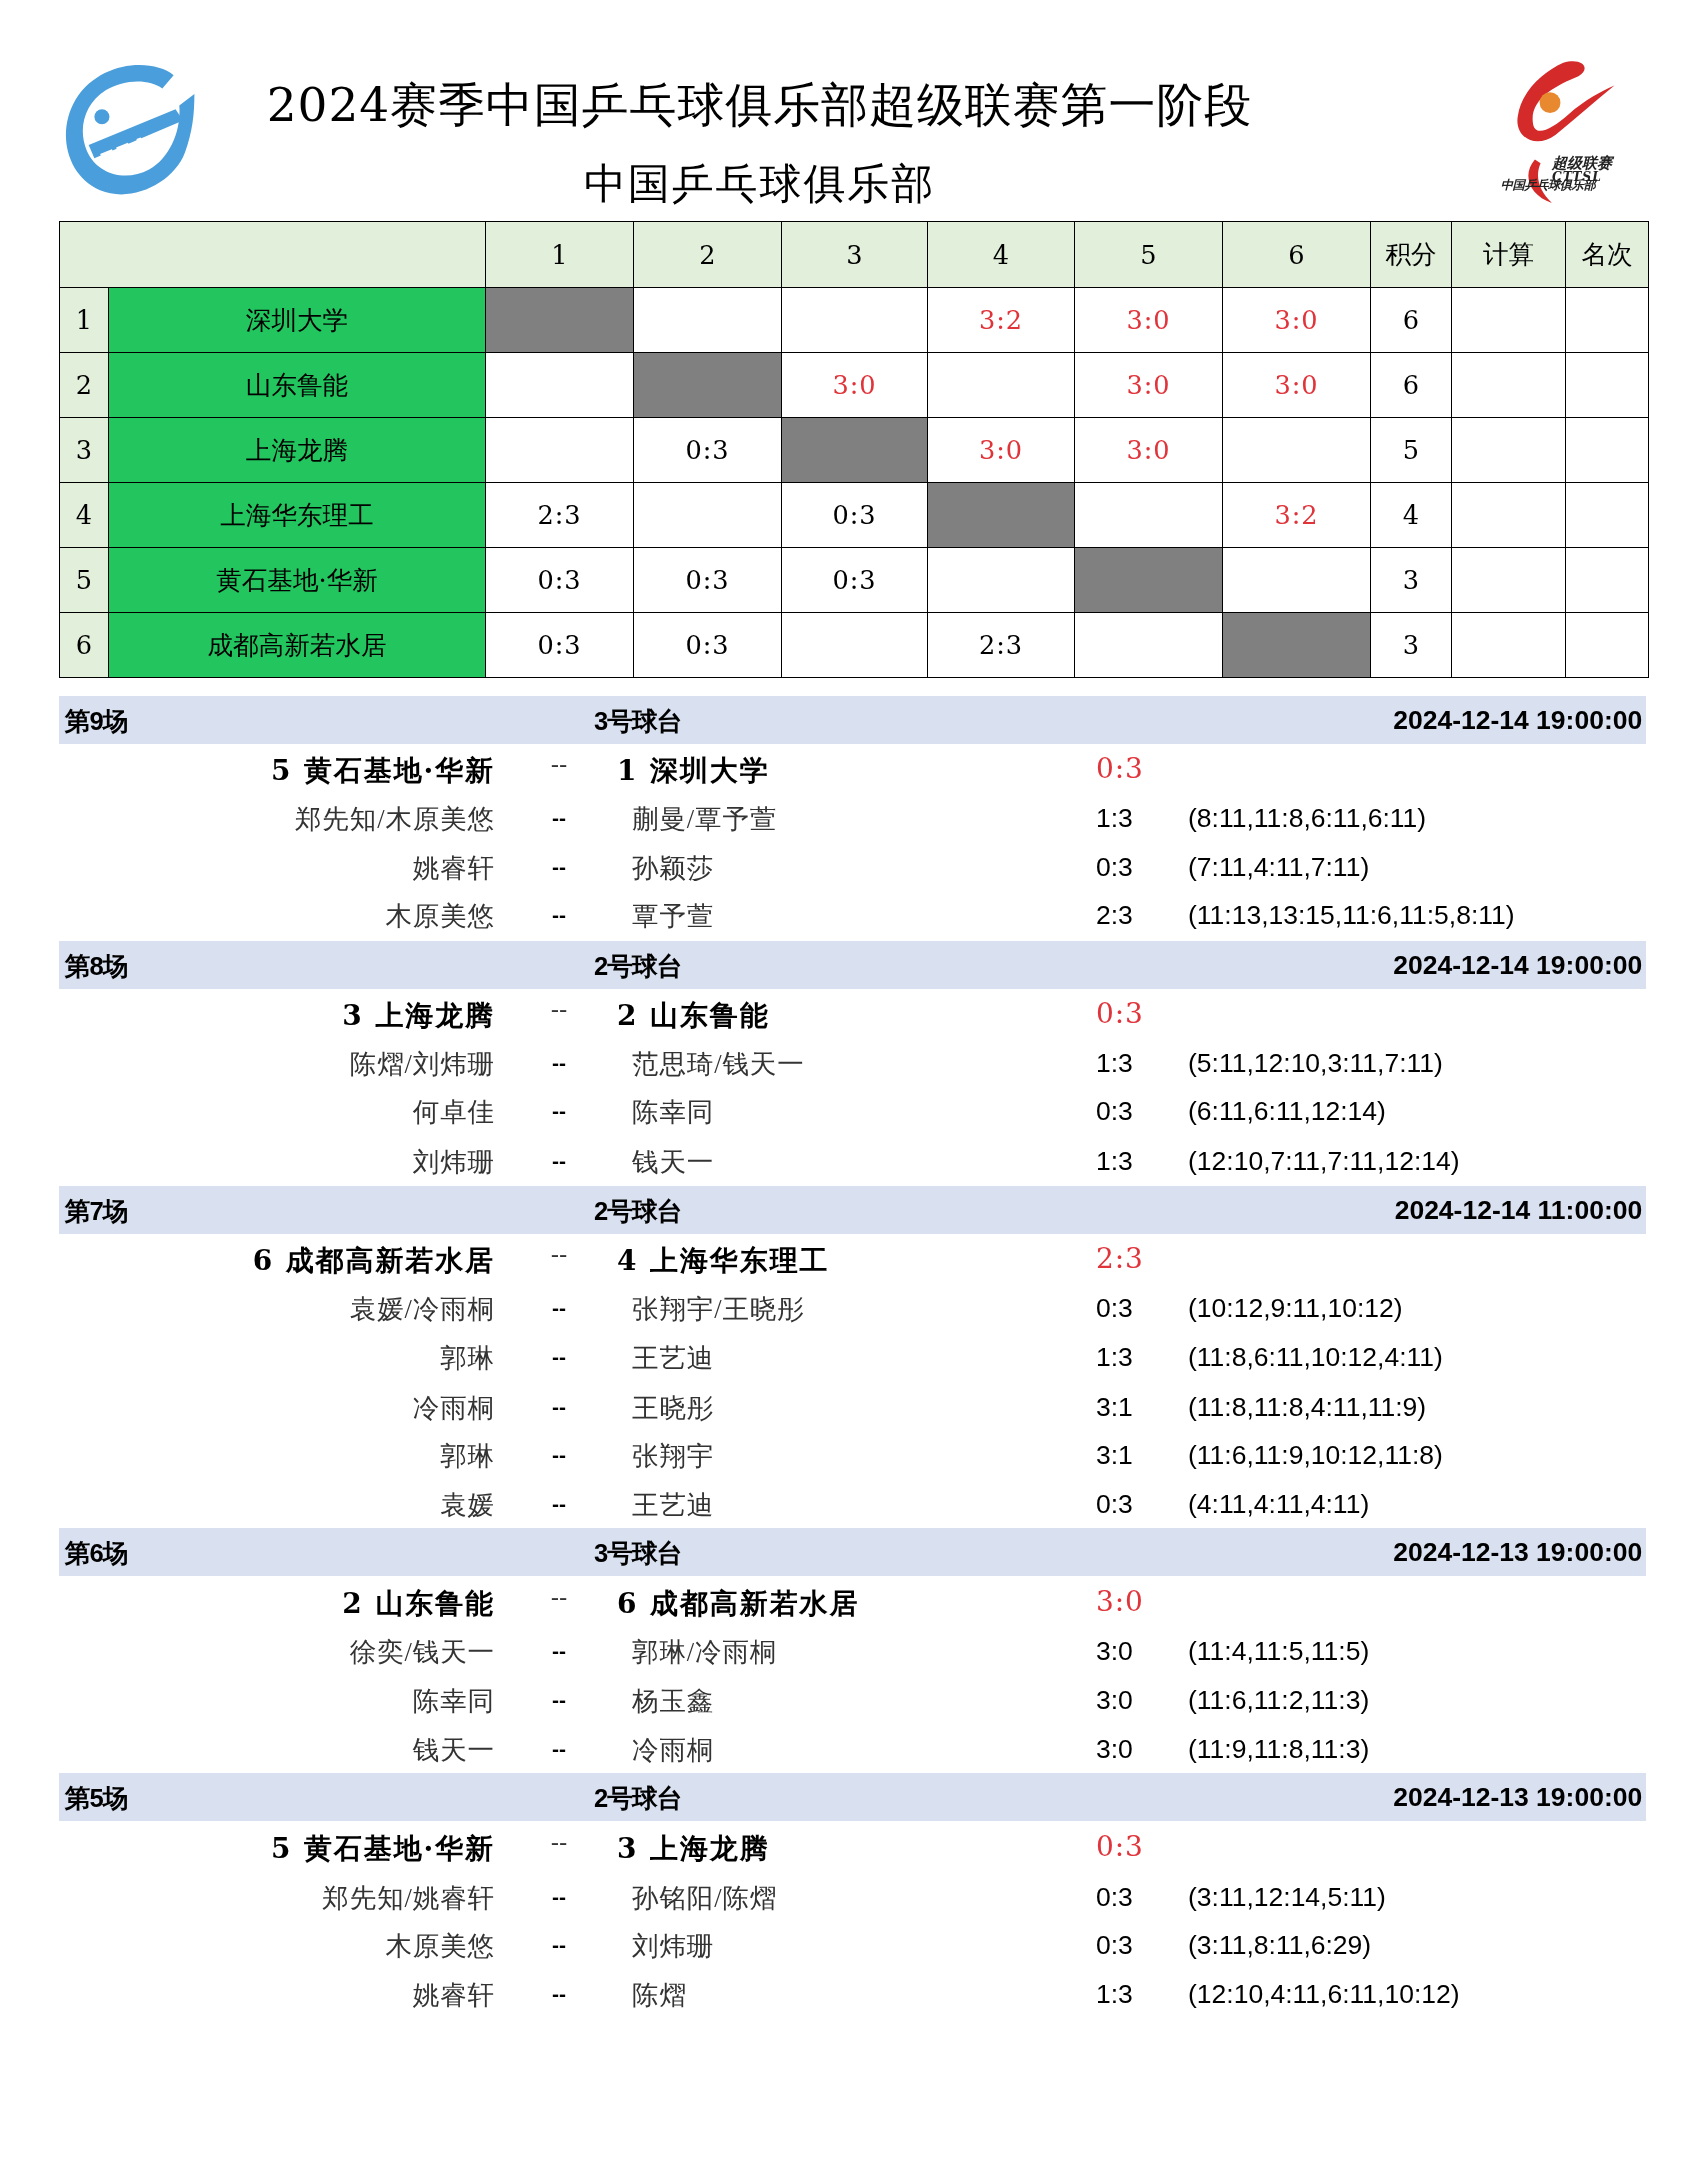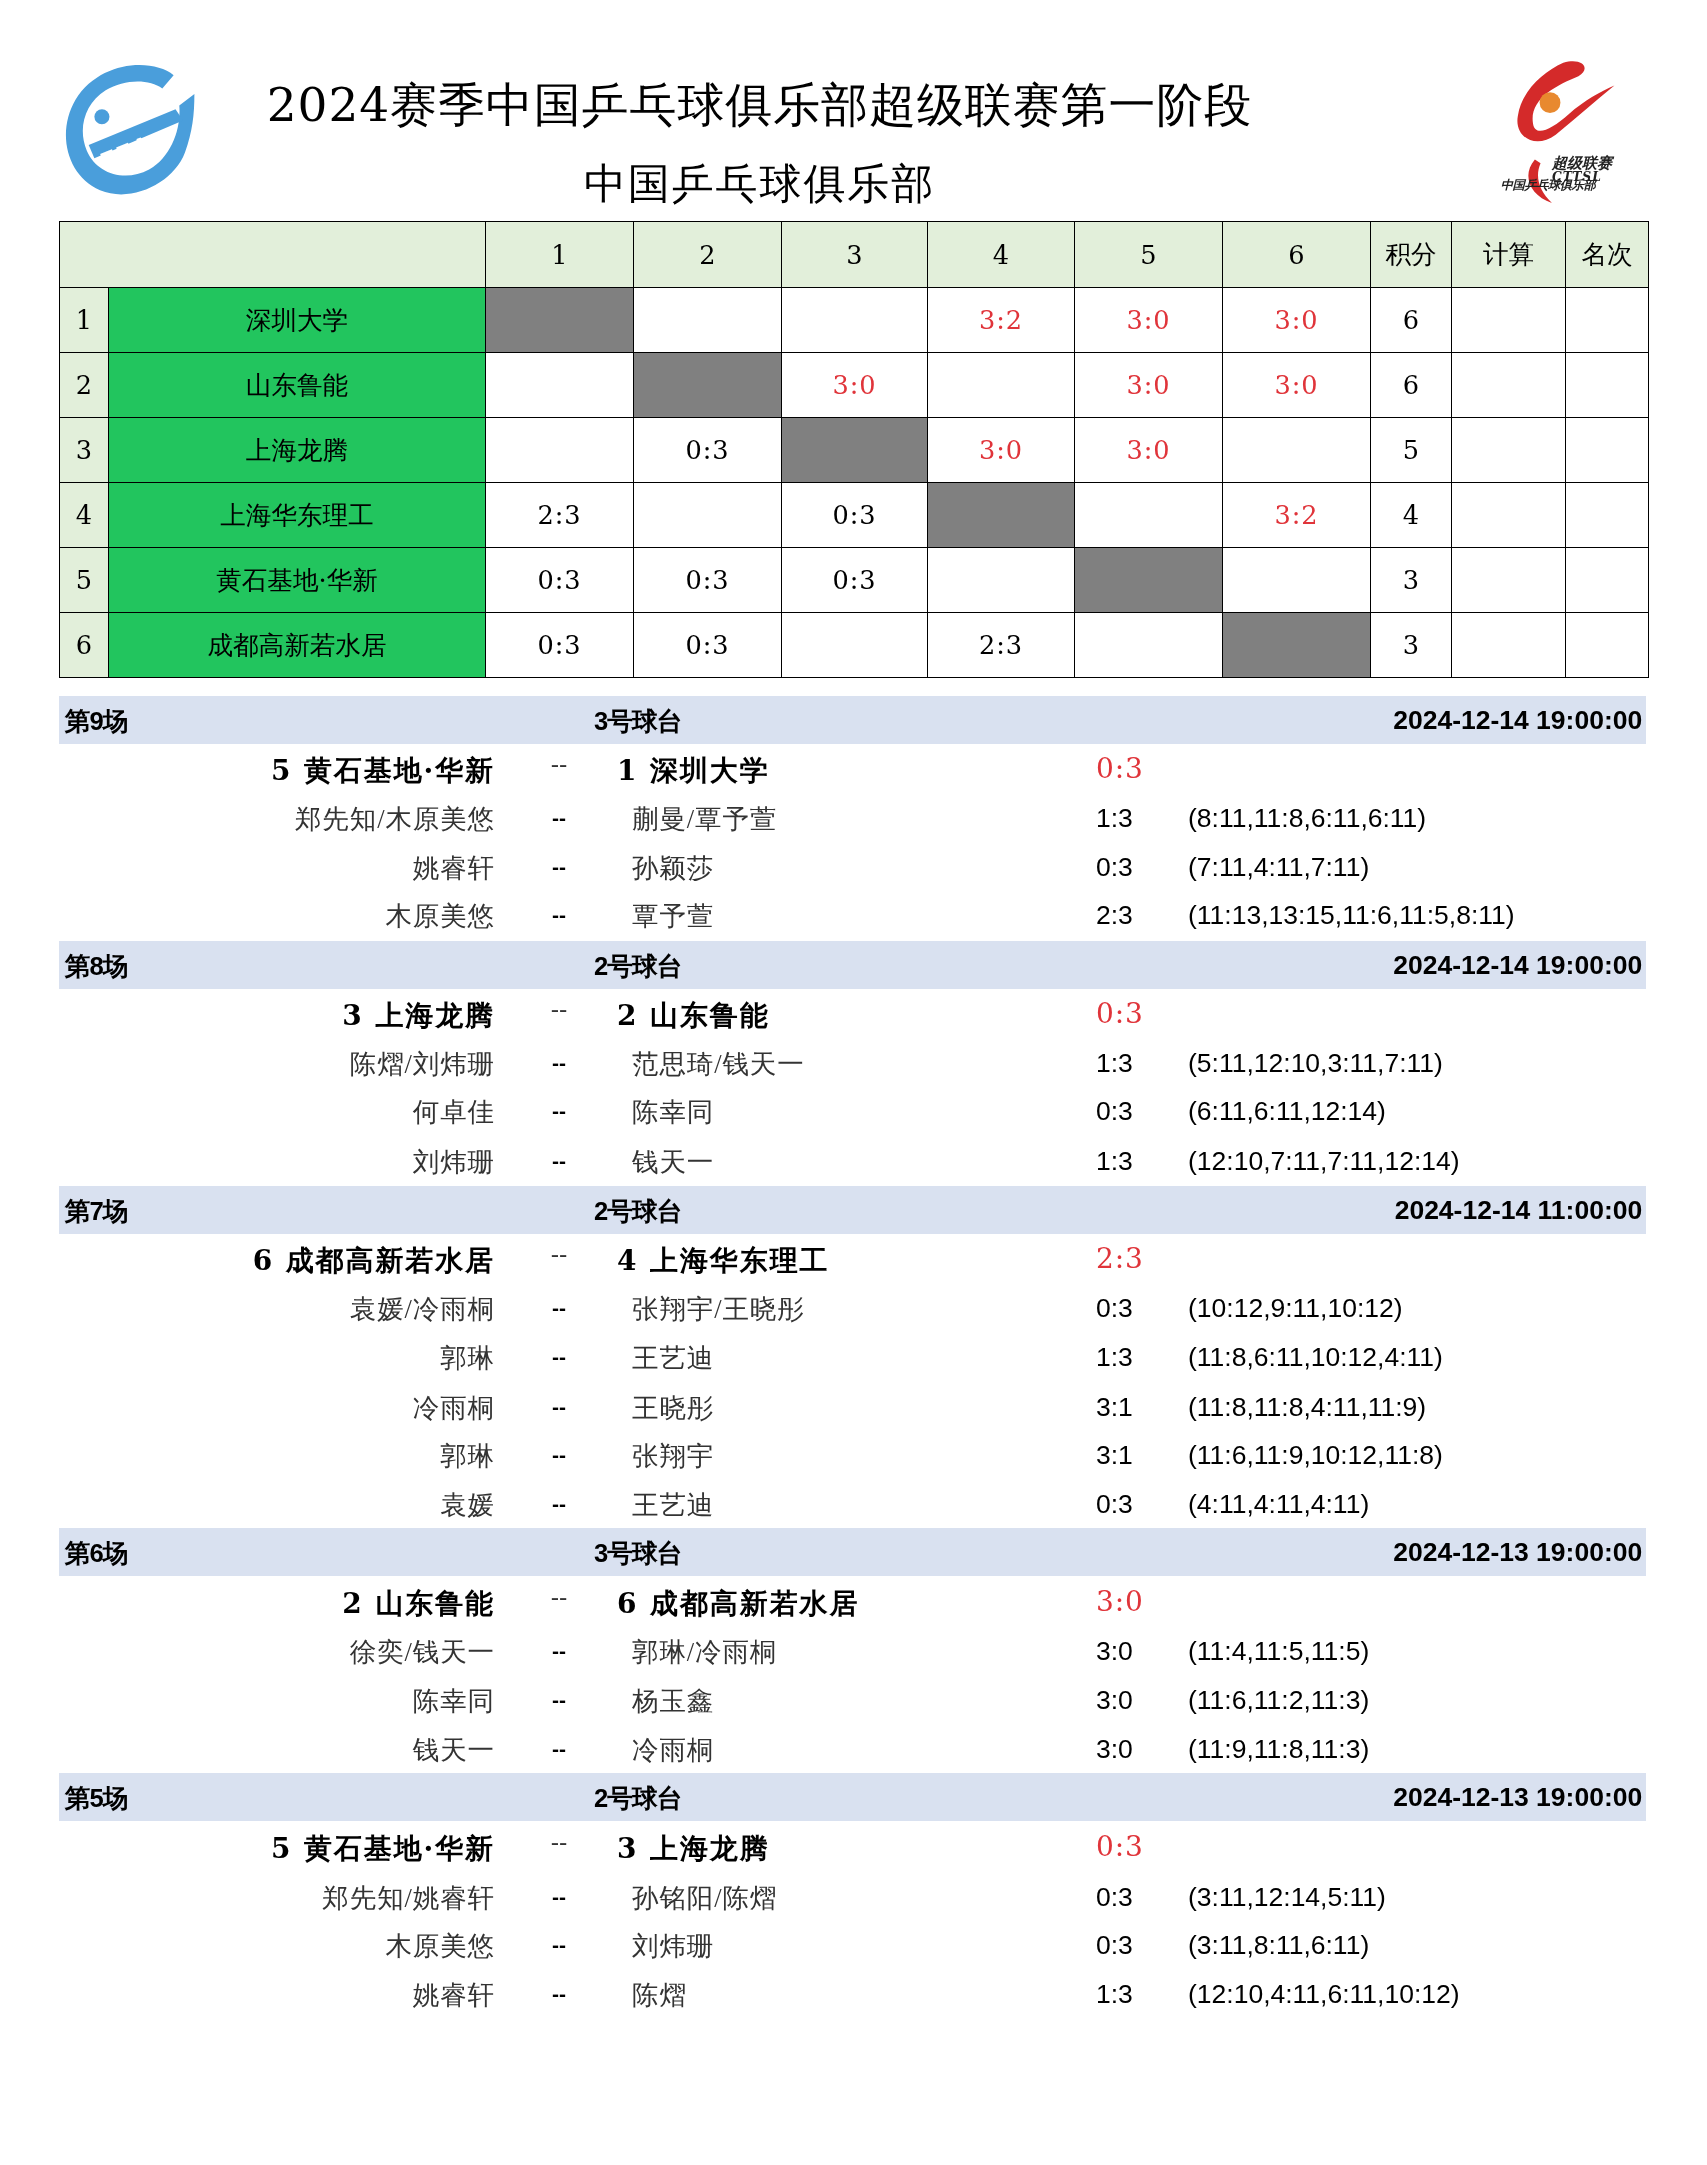--- a/index.html
+++ b/index.html
@@ -365,21 +365,21 @@
   <span class="sep">--</span>
   <span class="right">孙铭阳/陈熠</span>
   <span class="score">0:3</span>
   <span class="games">(3:11,12:14,5:11)</span>
 </div>
 <div class="line player" style="top:1922px">
   <span class="left">木原美悠</span>
   <span class="sep">--</span>
   <span class="right">刘炜珊</span>
   <span class="score">0:3</span>
-  <span class="games">(3:11,8:11,6:11)</span>
+  <span class="games">(3:11,8:11,6:29)</span>
 </div>
 <div class="line player" style="top:1971px">
   <span class="left">姚睿轩</span>
   <span class="sep">--</span>
   <span class="right">陈熠</span>
   <span class="score">1:3</span>
   <span class="games">(12:10,4:11,6:11,10:12)</span>
 </div>
 
 

